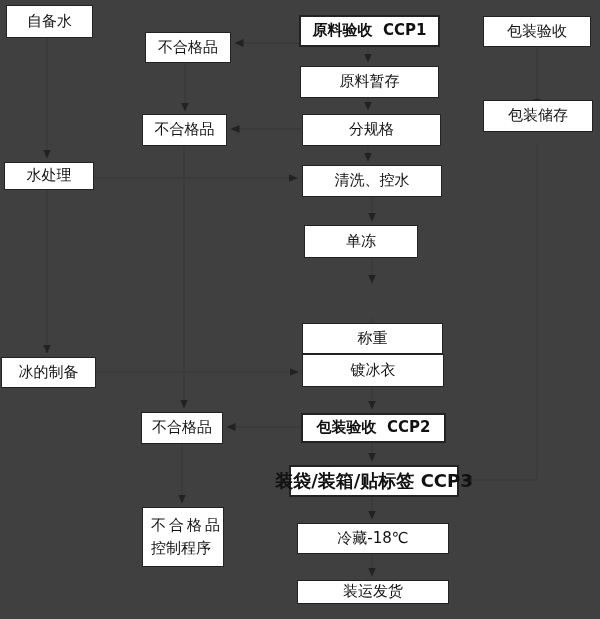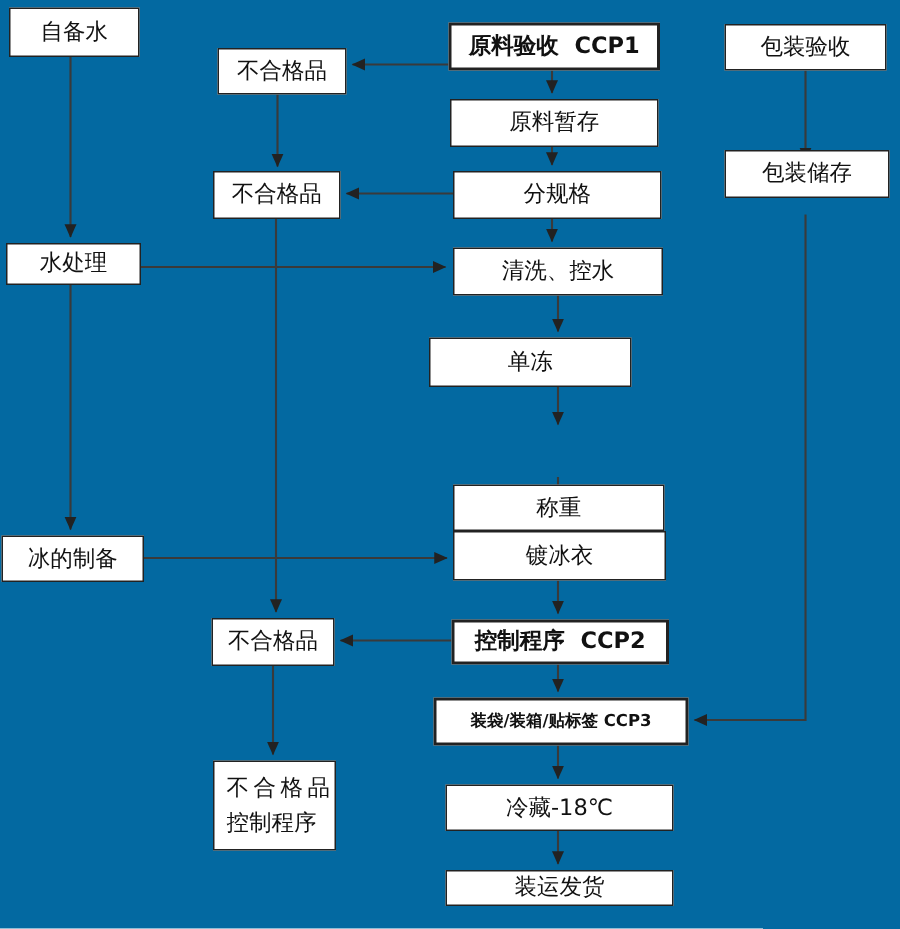--- a/index.html
+++ b/index.html
@@ -1,20 +1,20 @@
 <!DOCTYPE html>
 <html><head>
 <meta charset="utf-8">
 <style>
   html, body { margin: 0; padding: 0; background: #ffffff; }
   #canvas {
     position: relative;
     width: 600px;
     height: 619px;
-    background: #0369a1;
+    background: #404040;
     font-family: "DejaVu Sans", sans-serif;
     color: #111111;
     overflow: hidden;
   }
   #arrows {
     position: absolute;
     left: 0; top: 0;
     width: 600px; height: 619px;
   }
   .box {
@@ -24,21 +24,21 @@
     display: flex;
     align-items: center;
     justify-content: center;
     font-size: 15px;
     line-height: 1.15;
     box-sizing: border-box;
     text-align: center;
   }
   .box .lbl { white-space: pre; }
   .bold { font-weight: bold; border-width: 2px; }
-  .small { font-size: 11px; }
+  .small { font-size: 18px; }
   .multiline {
     flex-direction: column;
     align-items: flex-start;
     justify-content: center;
     padding-left: 8px;
     text-align: left;
   }
   .multiline .lbl { display: block; line-height: 1.55; }
   .spread { letter-spacing: 3px; }
 </style>
@@ -108,31 +108,31 @@
   </div>
   <div class="box" style="left:300px; top:66px; width:139px; height:32px;">
     <span class="lbl">原料暂存</span>
   </div>
   <div class="box" style="left:302px; top:114px; width:139px; height:32px;">
     <span class="lbl">分规格</span>
   </div>
   <div class="box" style="left:302px; top:165px; width:140px; height:32px;">
     <span class="lbl">清洗、控水</span>
   </div>
-  <div class="box" style="left:286px; top:225px; width:135px; height:33px;">
+  <div class="box" style="left:304px; top:225px; width:114px; height:33px;">
     <span class="lbl">单冻</span>
   </div>
   <div class="box" style="left:302px; top:287px; width:141px; height:31px;margin-top:36px;">
     <span class="lbl">称重</span>
   </div>
   <div class="box" style="left:302px; top:354px; width:142px; height:33px;">
     <span class="lbl">镀冰衣</span>
   </div>
   <div class="box bold" style="left:301px; top:413px; width:145px; height:30px;">
-    <span class="lbl">控制程序  CCP2</span>
+    <span class="lbl">包装验收  CCP2</span>
   </div>
   <div class="box bold small" style="left:289px; top:465px; width:170px; height:32px;">
     <span class="lbl">装袋/装箱/贴标签 CCP3</span>
   </div>
   <div class="box" style="left:297px; top:523px; width:152px; height:31px;text-align:center;">
     <span class="lbl">冷藏-18℃</span>
   </div>
   <div class="box" style="left:297px; top:580px; width:152px; height:24px;">
     <span class="lbl">装运发货</span>
   </div>

